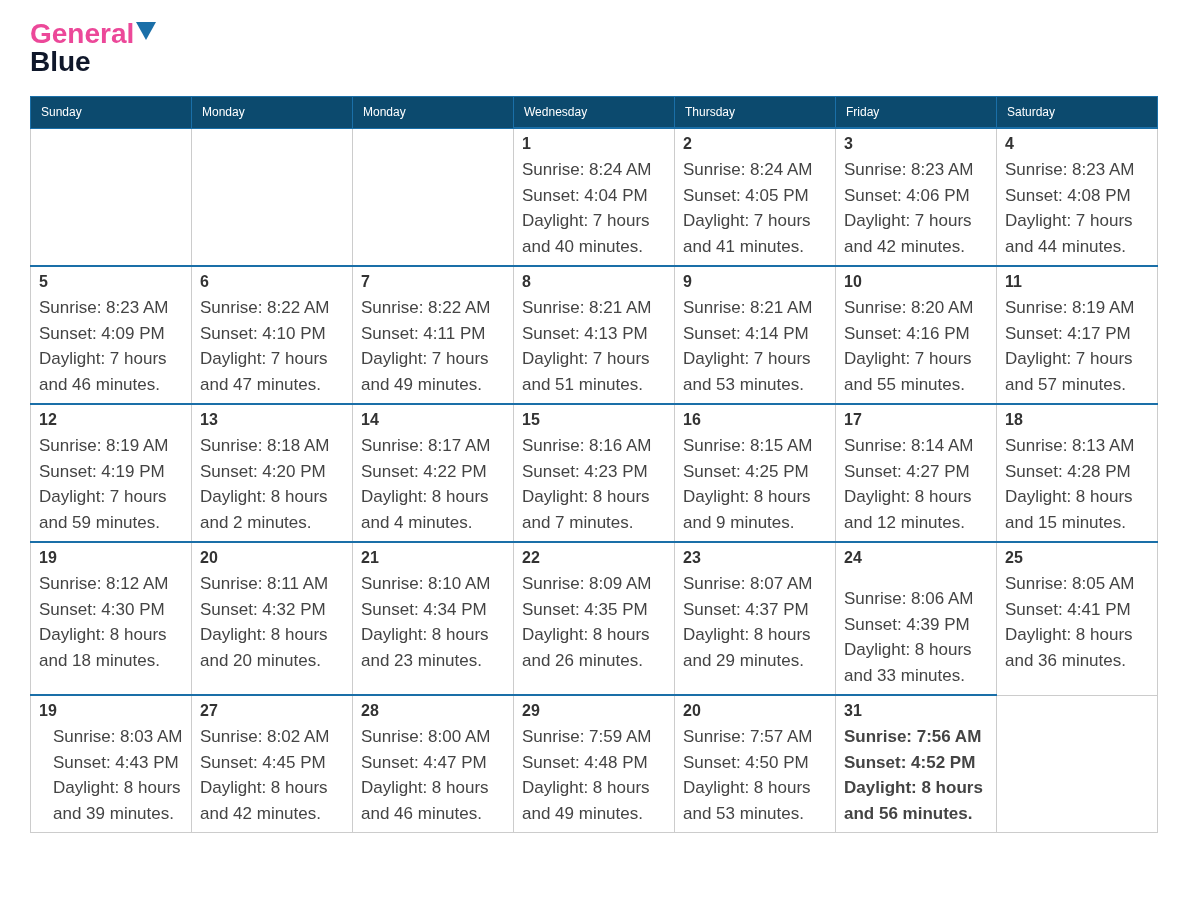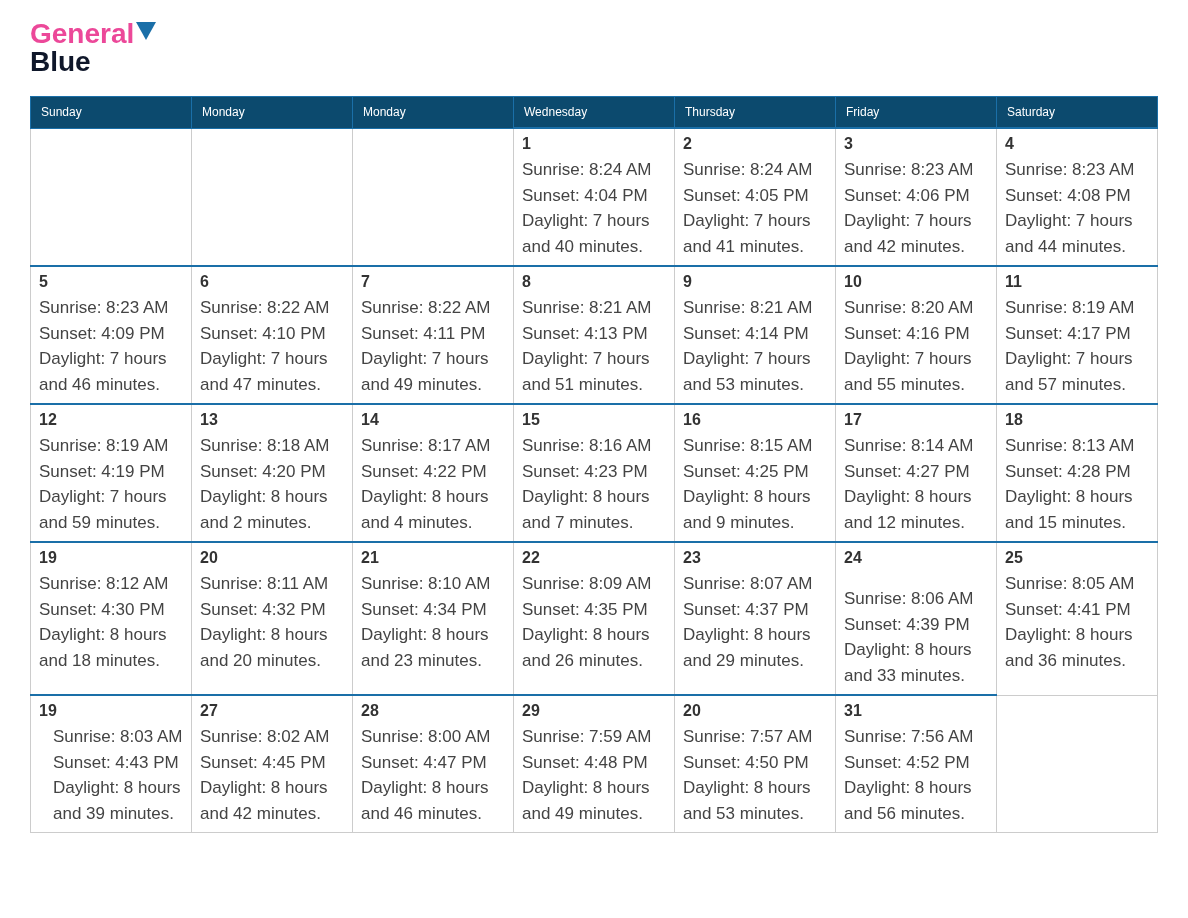--- a/index.html
+++ b/index.html
@@ -335,21 +335,21 @@
         </td>
         <td>
           <div class="day-num">20</div>
           <div class="day-info" style="white-space: pre-line;">Sunrise: 7:57 AM
 Sunset: 4:50 PM
 Daylight: 8 hours
 and 53 minutes.</div>
         </td>
         <td>
           <div class="day-num">31</div>
-          <div class="day-info" style="white-space: pre-line;">Sunrise: 7:56 AM
+          <div class="day-info" style="white-space: pre-line; font-weight: bold;">Sunrise: 7:56 AM
 Sunset: 4:52 PM
 Daylight: 8 hours
 and 56 minutes.</div>
         </td>
         <td class="empty" style="border-top: none;"></td>
       </tr>
     </tbody>
 </table>
 
 </body></html>

